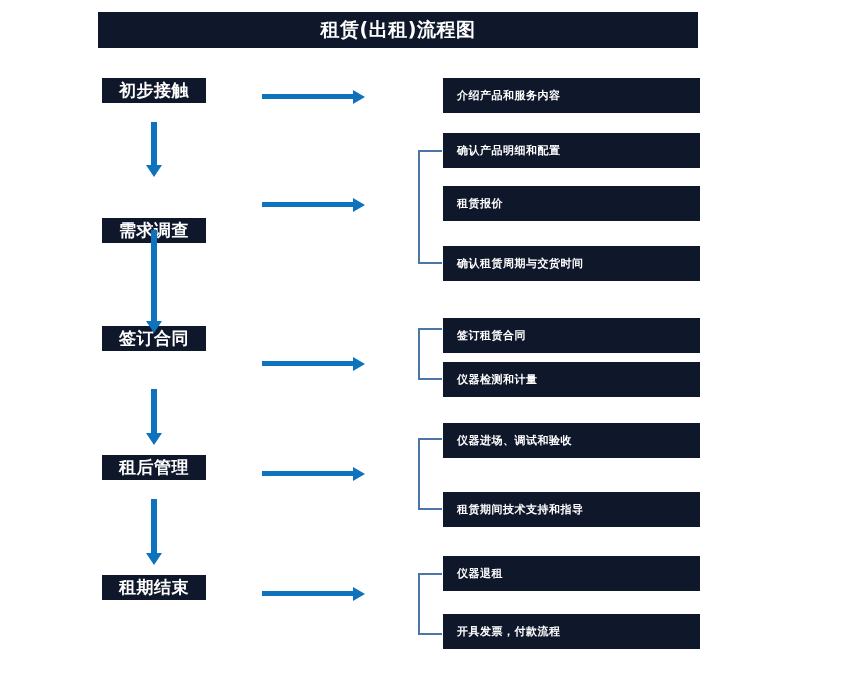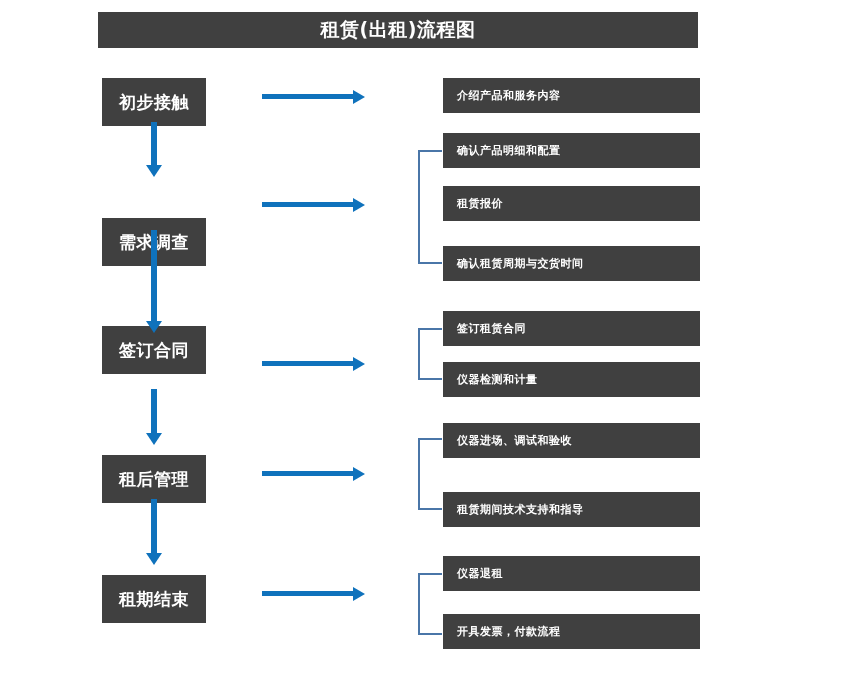--- a/index.html
+++ b/index.html
@@ -18,21 +18,21 @@
   #canvas {
     position: absolute;
     left: 0; top: 0;
     width: 844px;
     height: 688px;
   }
 
   
   .box {
     position: absolute;
-    background: #404040;
+    background: #0f172a;
     color: #ffffff;
     font-weight: bold;
     display: flex;
     align-items: center;
     box-sizing: border-box;
     letter-spacing: 0.5px;
     white-space: nowrap;
   }
 
   
@@ -42,21 +42,21 @@
     width: 600px;
     height: 36px;
     justify-content: center;
     font-size: 19px;
   }
 
   
   .stage-box {
     left: 102px;
     width: 104px;
-    height: 48px;
+    height: 25px;
     justify-content: center;
     font-size: 17px;
   }
 
   
   .detail-box {
     left: 443px;
     width: 257px;
     height: 35px;
     padding-left: 14px;
@@ -158,21 +158,21 @@
   <div class="bracket" style="top:573px; height:62px;"></div>
 
   <div class="box detail-box" style="top:78px;">介绍产品和服务内容</div>
 
   <div class="box detail-box" style="top:133px;">确认产品明细和配置</div>
 
   <div class="box detail-box" style="top:186px;">租赁报价</div>
 
   <div class="box detail-box" style="top:246px;">确认租赁周期与交货时间</div>
 
-  <div class="box detail-box" style="top:311px;">签订租赁合同</div>
+  <div class="box detail-box" style="top:318px;">签订租赁合同</div>
 
   <div class="box detail-box" style="top:362px;">仪器检测和计量</div>
 
   <div class="box detail-box" style="top:423px;">仪器进场、调试和验收</div>
 
   <div class="box detail-box" style="top:492px;">租赁期间技术支持和指导</div>
 
   <div class="box detail-box" style="top:556px;">仪器退租</div>
 
   <div class="box detail-box" style="top:614px;">开具发票，付款流程</div>

